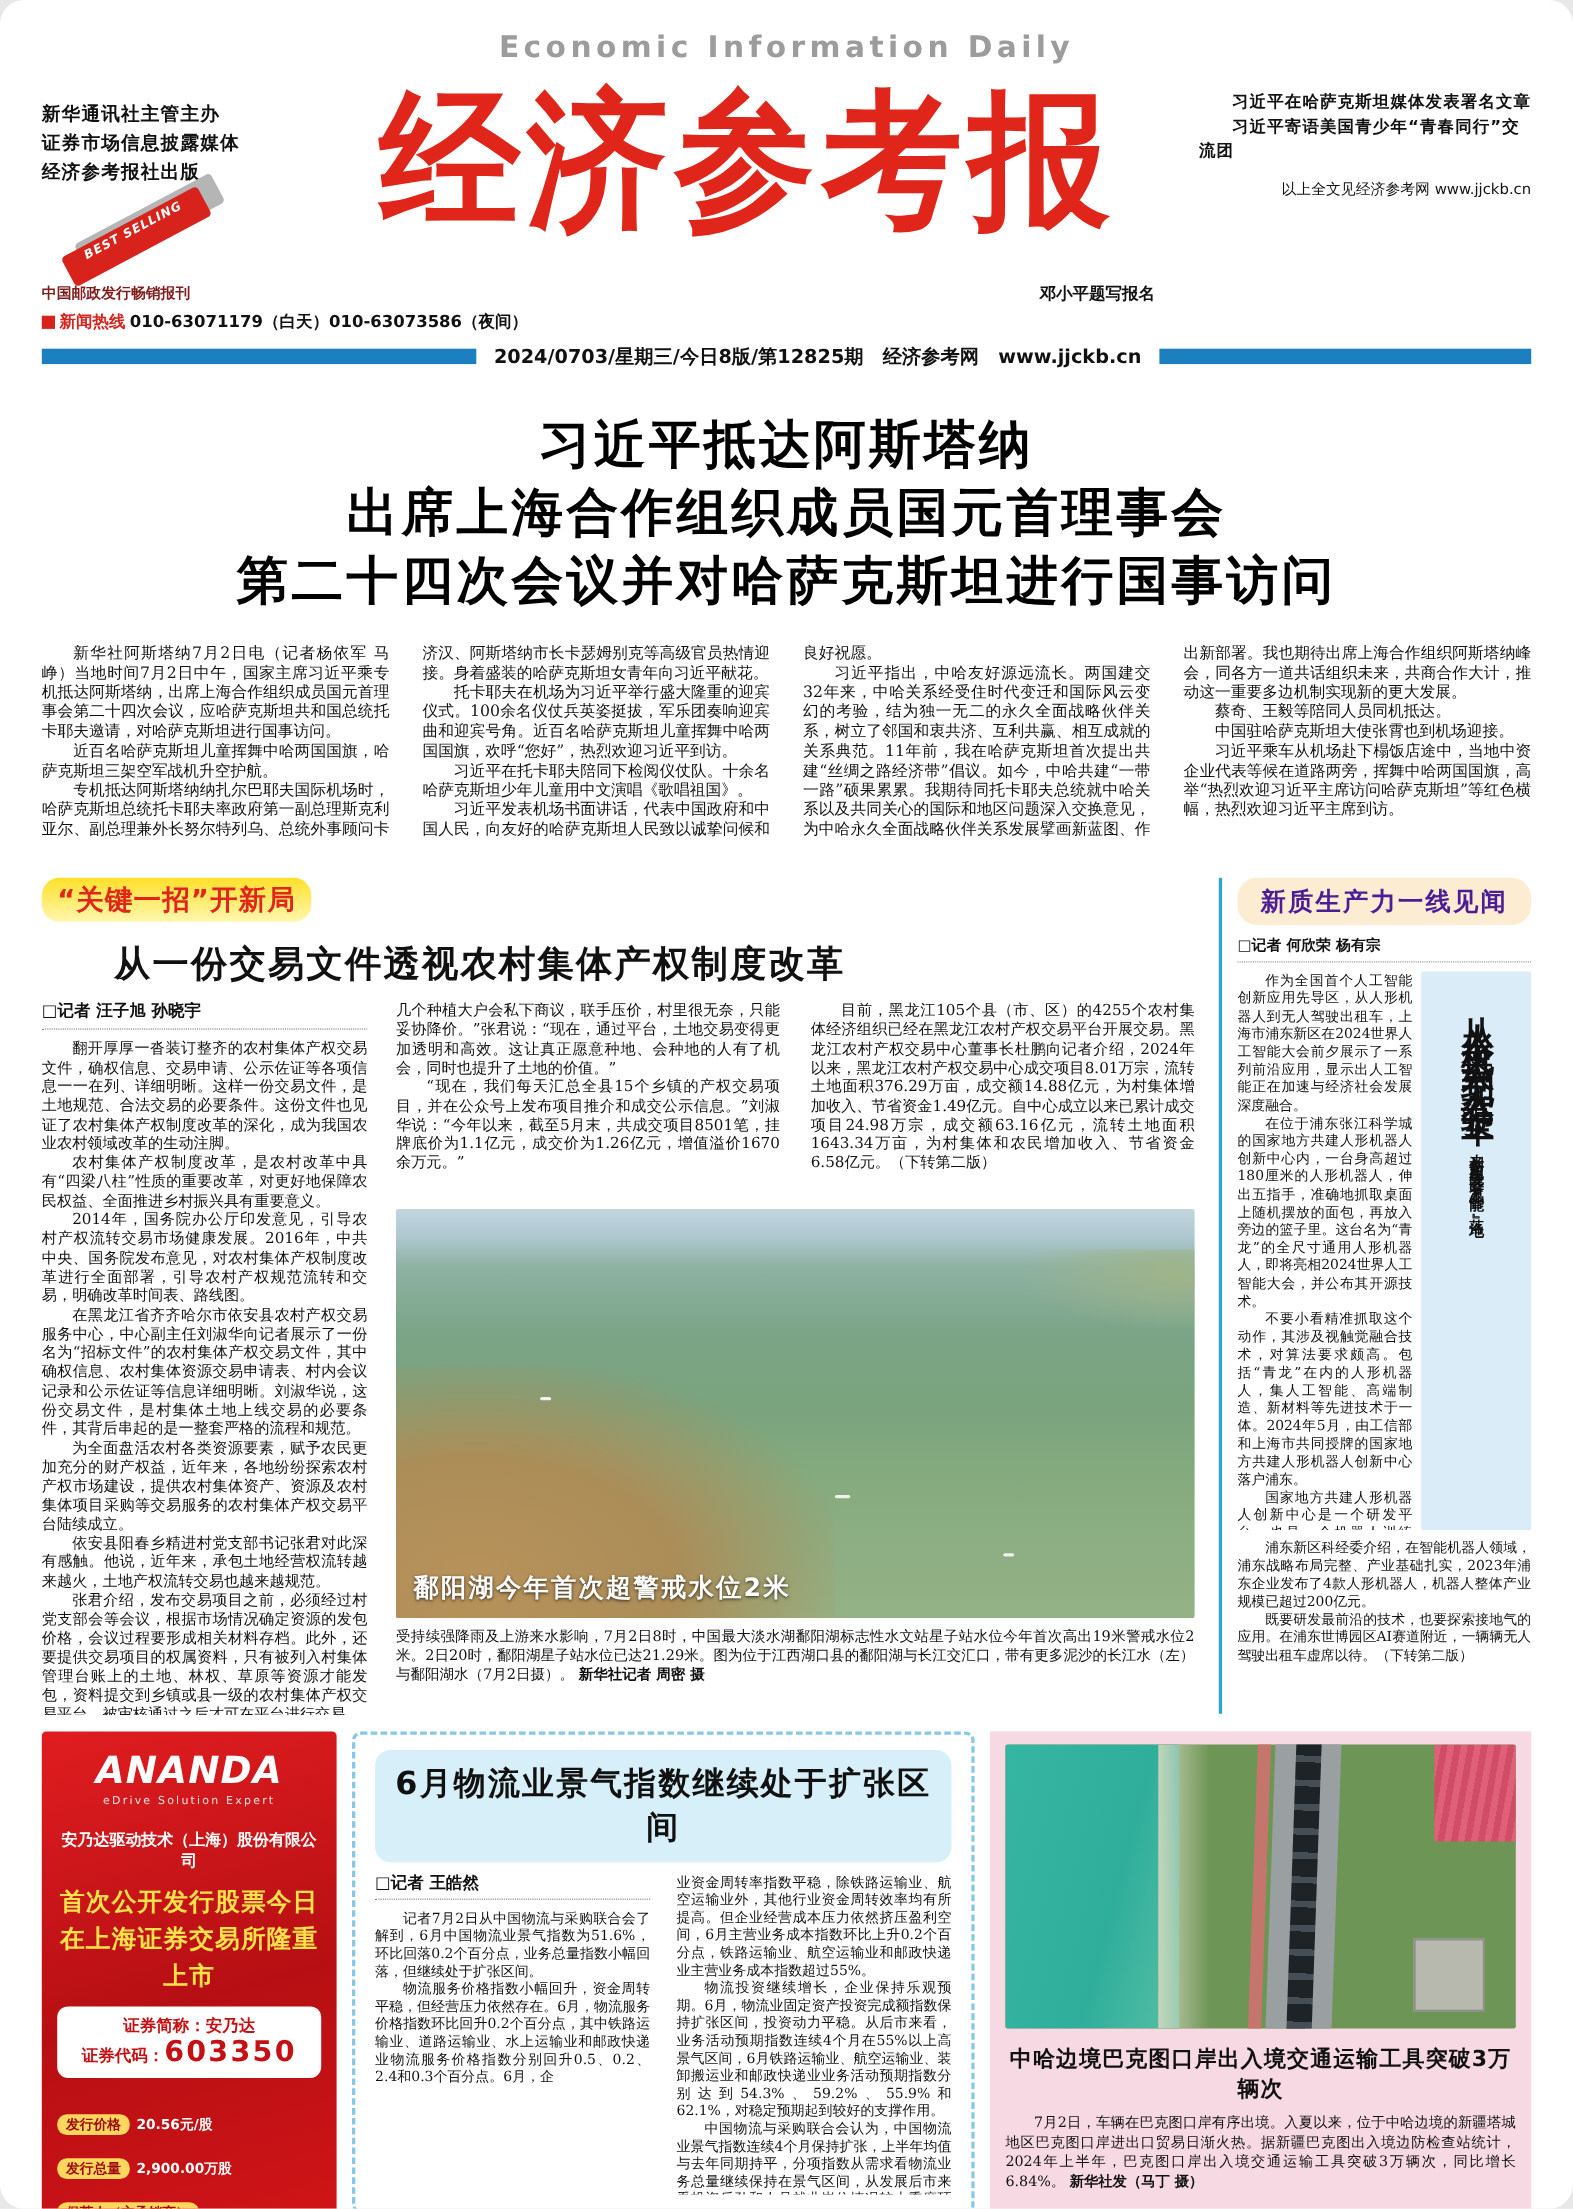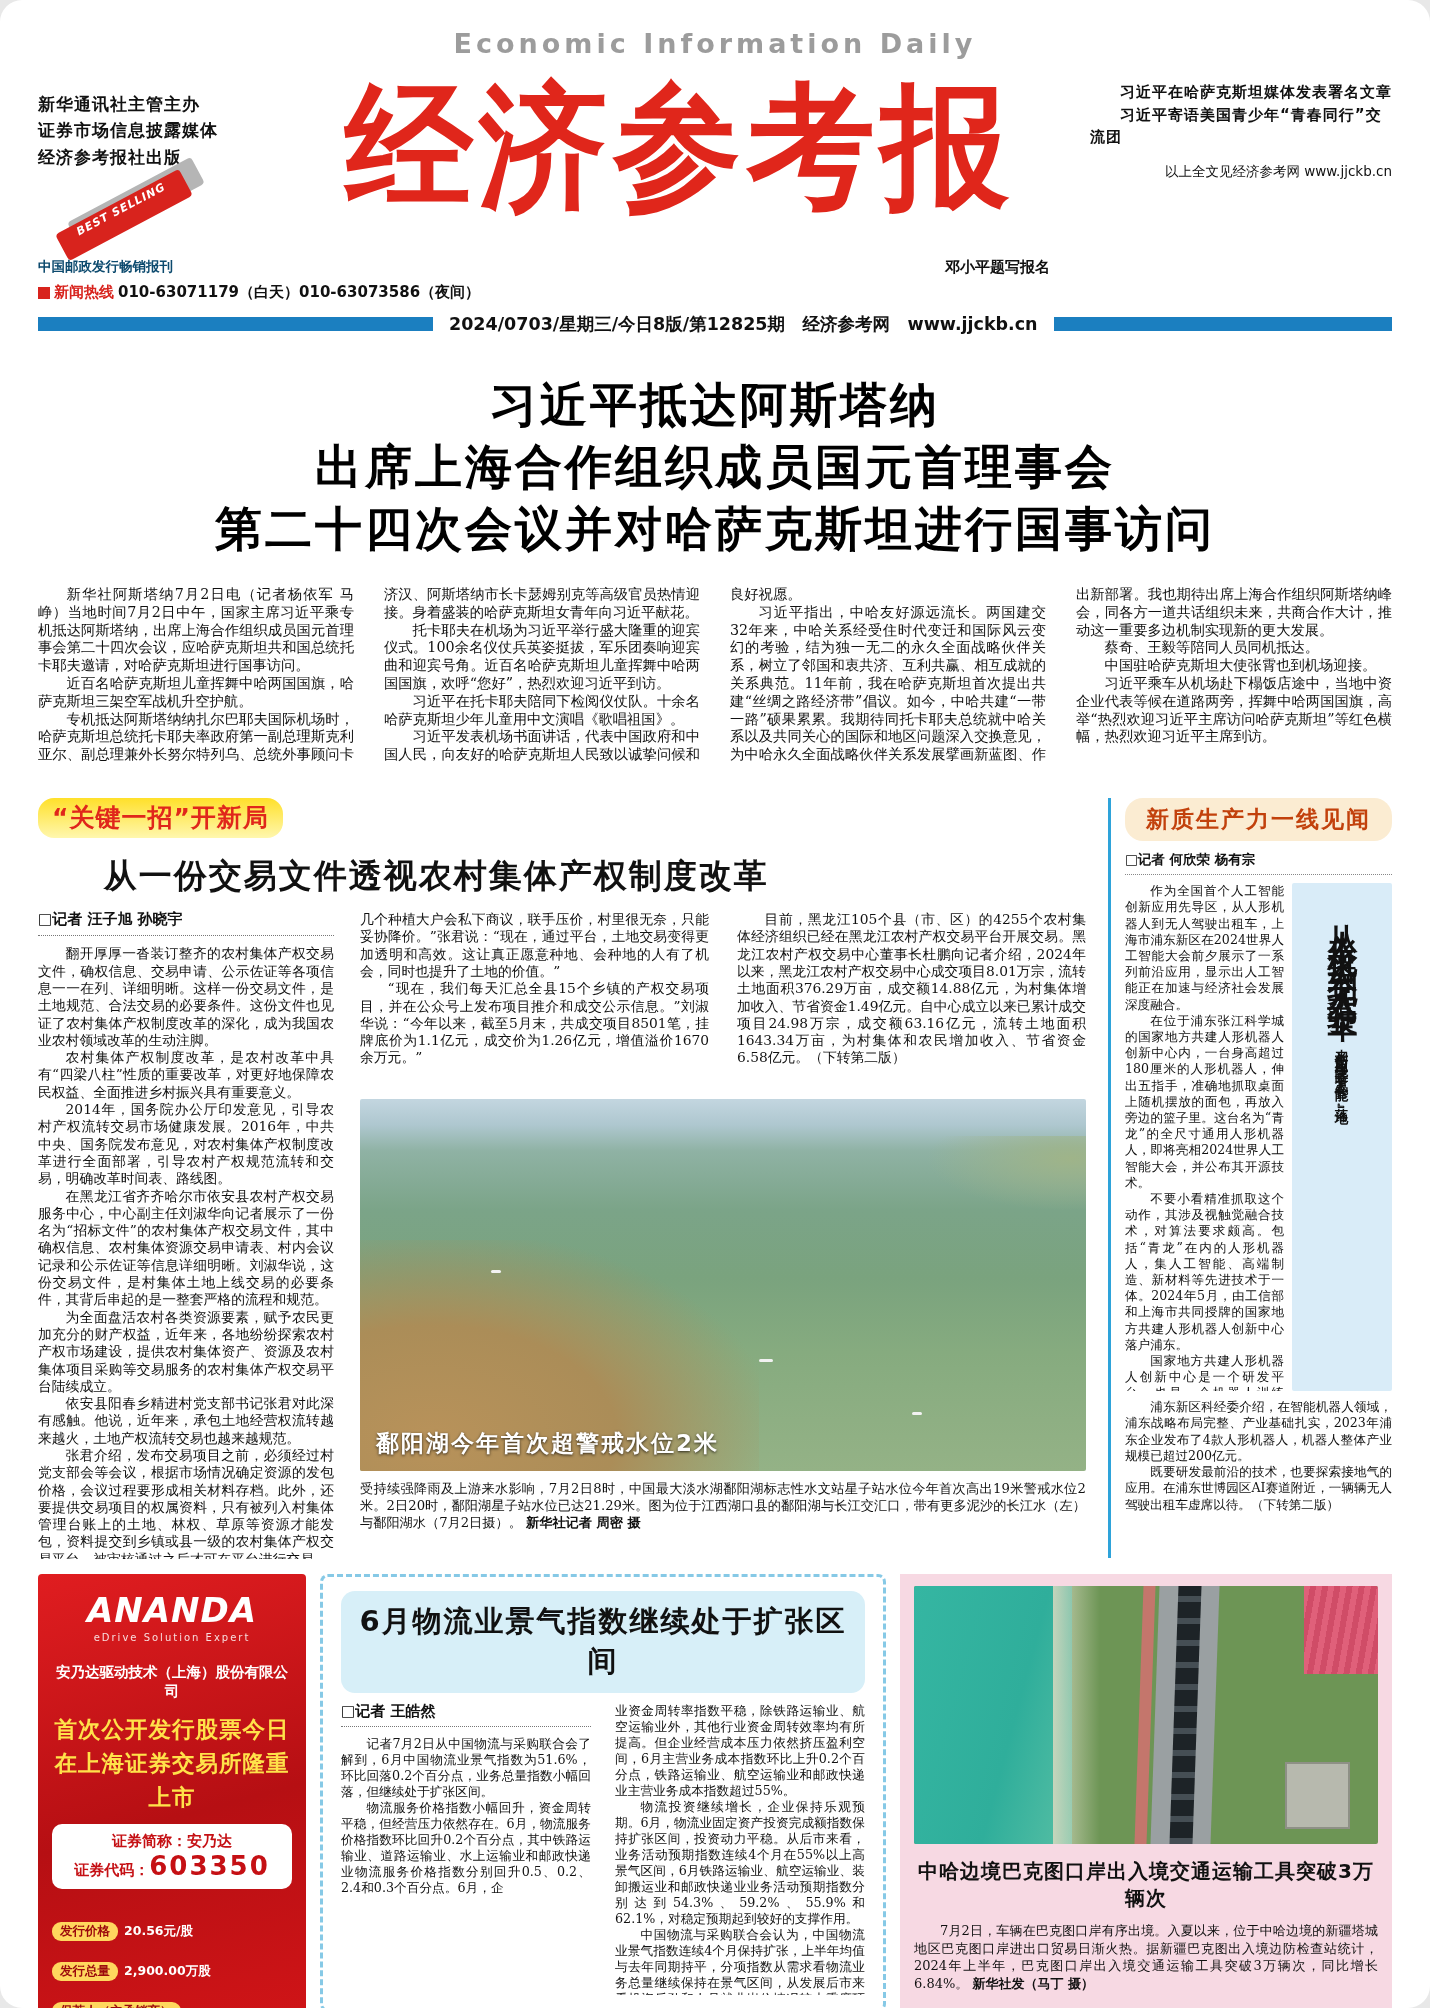--- a/index.html
+++ b/index.html
@@ -14,21 +14,21 @@
   .mast-left { width:232px; padding-top:18px; }
   .mast-left .pub-line { font-size:17px; font-weight:bold; line-height:1.55; letter-spacing:1px;
                          font-family:"DejaVu Sans",sans-serif; }
   .ribbon-wrap { position:relative; height:78px; margin:8px 0 2px 10px; width:170px; }
   .ribbon-gray { position:absolute; left:18px; top:10px; width:140px; height:30px; background:#b5b5b5;
                  transform:rotate(-28deg); border-radius:4px; }
   .ribbon-red { position:absolute; left:6px; top:22px; width:140px; height:30px; background:#d8231d;
                 transform:rotate(-28deg); border-radius:4px; color:#fff; font-family:"DejaVu Sans",sans-serif;
                 font-size:11px; font-weight:bold; font-style:italic; text-align:center; line-height:15px;
                 letter-spacing:1px; padding-top:1px; }
-  .postal-label { color:#0c4a6e; font-size:13.5px; font-weight:bold; font-family:"DejaVu Sans",sans-serif; }
+  .postal-label { color:#7f1d1d; font-size:13.5px; font-weight:bold; font-family:"DejaVu Sans",sans-serif; }
   .mast-center { flex:1; position:relative; text-align:center; }
   .paper-name { font-size:128px; font-weight:900; color:#e0261b; letter-spacing:6px; line-height:1.15;
                 font-family:"DejaVu Serif",serif; transform:scaleY(1.05); }
   .calligrapher { position:absolute; right:40px; bottom:-8px; font-size:15px; font-weight:bold;
                   font-family:"DejaVu Sans",sans-serif; }
   .mast-right { width:302px; padding-top:8px; }
   .side-hl { font-size:15px; font-weight:900; line-height:1.5; font-family:"DejaVu Sans",sans-serif;
              text-indent:2em; letter-spacing:1px; }
   .side-note { font-size:13.5px; margin-top:14px; text-align:right; font-family:"DejaVu Sans",sans-serif; }
   .hotline-row { margin-top:14px; font-size:15px; font-family:"DejaVu Sans",sans-serif; font-weight:bold;
@@ -72,21 +72,21 @@
            background:radial-gradient(ellipse at 18% 85%, #b8925a 0%, #ab8d58 40%, rgba(171,141,88,0) 75%); }
   .shore { position:absolute; right:0; top:10%; width:22%; height:20%;
            background:radial-gradient(ellipse at 90% 30%, #9fb489 0%, rgba(159,180,137,0) 70%); }
   .boat { position:absolute; width:10px; height:3px; background:#f2f2f2; border-radius:2px; }
   .photo1-overlay { position:absolute; left:16px; bottom:12px; color:#fff; font-size:23px; font-weight:900;
                     font-family:"DejaVu Sans",sans-serif; letter-spacing:2px;
                     text-shadow:0 1px 3px rgba(0,0,0,.75);text-align:center; }
   .photo1-caption { margin-top:9px; font-size:13.2px; line-height:17px; text-align:justify; }
   .mid-divider { width:3px; background:#2ea3da; margin:0 14px 0 22px; }
   .sidebar { flex:1; display:flex; flex-direction:column; }
-  .sidebar-kicker { background:#fbecd2; color:#c2410c; font-weight:900; font-size:23px; text-align:center;
+  .sidebar-kicker { background:#fbecd2; color:#4c1d95; font-weight:900; font-size:23px; text-align:center;
                     font-family:Liberation Sans, sans-serif; padding:6px 4px; border-radius:18px; letter-spacing:2px; }
   .sidebar-byline { font-size:13.5px; font-weight:bold; font-family:"DejaVu Sans",sans-serif;
                     border-bottom:1px dotted #888; padding:10px 0 5px; margin-bottom:8px; }
   .sidebar-top { display:flex; height:512px; overflow:hidden; }
   .sidebar-text { flex:1; font-size:12.6px; line-height:16.2px; text-align:justify; padding-right:8px;
                   overflow:hidden; }
   .vert-title { width:100px; background:#d9ecf8; writing-mode:vertical-rl; padding:16px 8px;
                 display:flex; align-items:center; border-radius:2px; }
   .vt-main { font-size:30px; font-weight:900; font-family:"DejaVu Sans",sans-serif; letter-spacing:8px; }
   .vt-sub { font-size:13.5px; font-weight:bold; font-family:"DejaVu Sans",sans-serif; margin-top:10px;

